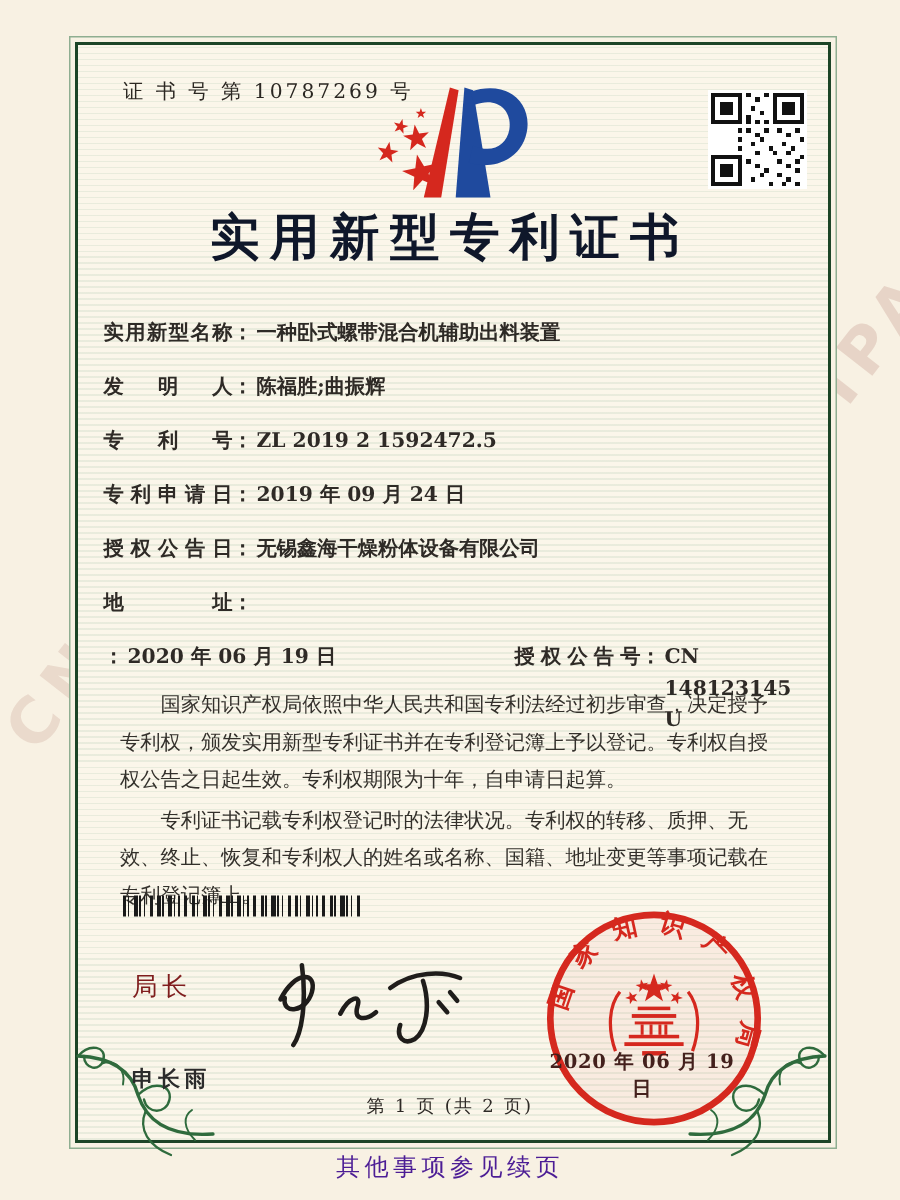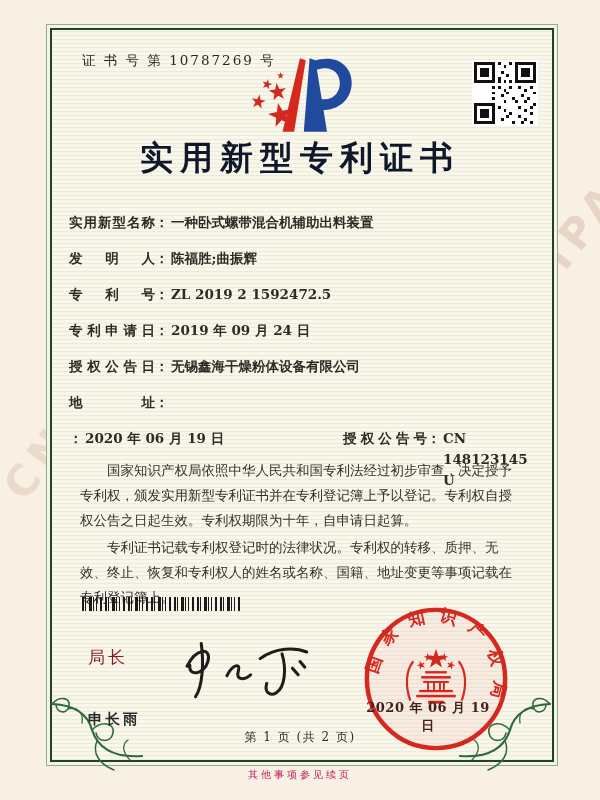--- a/index.html
+++ b/index.html
@@ -42,21 +42,21 @@
     background:repeating-linear-gradient(90deg,#1a1a1a 0 2px,transparent 2px 3px,#1a1a1a 3px 4px,transparent 4px 7px,#1a1a1a 7px 10px,transparent 10px 11px,#1a1a1a 11px 12px,transparent 12px 14px,#1a1a1a 14px 15px,transparent 15px 18px,#1a1a1a 18px 20px,transparent 20px 23px);}
   
   .signer-title{position:absolute;left:88px;top:646px;font-size:17px;font-weight:normal;letter-spacing:3px;color:#7f1d1d;}
   .signer-name{position:absolute;left:88px;top:674px;font-size:14.5px;font-weight:bold;letter-spacing:3px;color:#2b2b2b;margin-top:36px;}
   .signature{position:absolute;left:168px;top:634px;}
   
   .seal{position:absolute;left:357px;top:600px;width:158px;height:158px;z-index:6;}
   .seal-date{position:absolute;left:366px;top:699px;width:124px;text-align:center;font-size:13px;font-weight:bold;letter-spacing:0.5px;color:#43201c;z-index:7;}
   
   .page-info{position:absolute;left:0;top:729px;width:100%;text-align:center;font-size:12px;letter-spacing:1.5px;color:#2e2a26;}
-  .footer-note{position:absolute;left:0;top:768px;width:100%;text-align:center;font-size:10px;letter-spacing:3px;color:#be185d;z-index:5;}
+  .footer-note{position:absolute;left:0;top:768px;width:100%;text-align:center;font-size:16px;letter-spacing:3px;color:#4c1d95;z-index:5;}
 </style>
 </head>
 <body>
 
 <div class="page">
 
   <span class="wm wm2" style="left:250px;top:66px;">CNIPA</span>
   <span class="wm" style="left:-22px;top:398px;">CNIPA</span>
   <span class="wm wm3" style="left:468px;top:232px;">CNIPA</span>
   <span class="wm wm4" style="left:286px;top:498px;">CNIPA</span>

